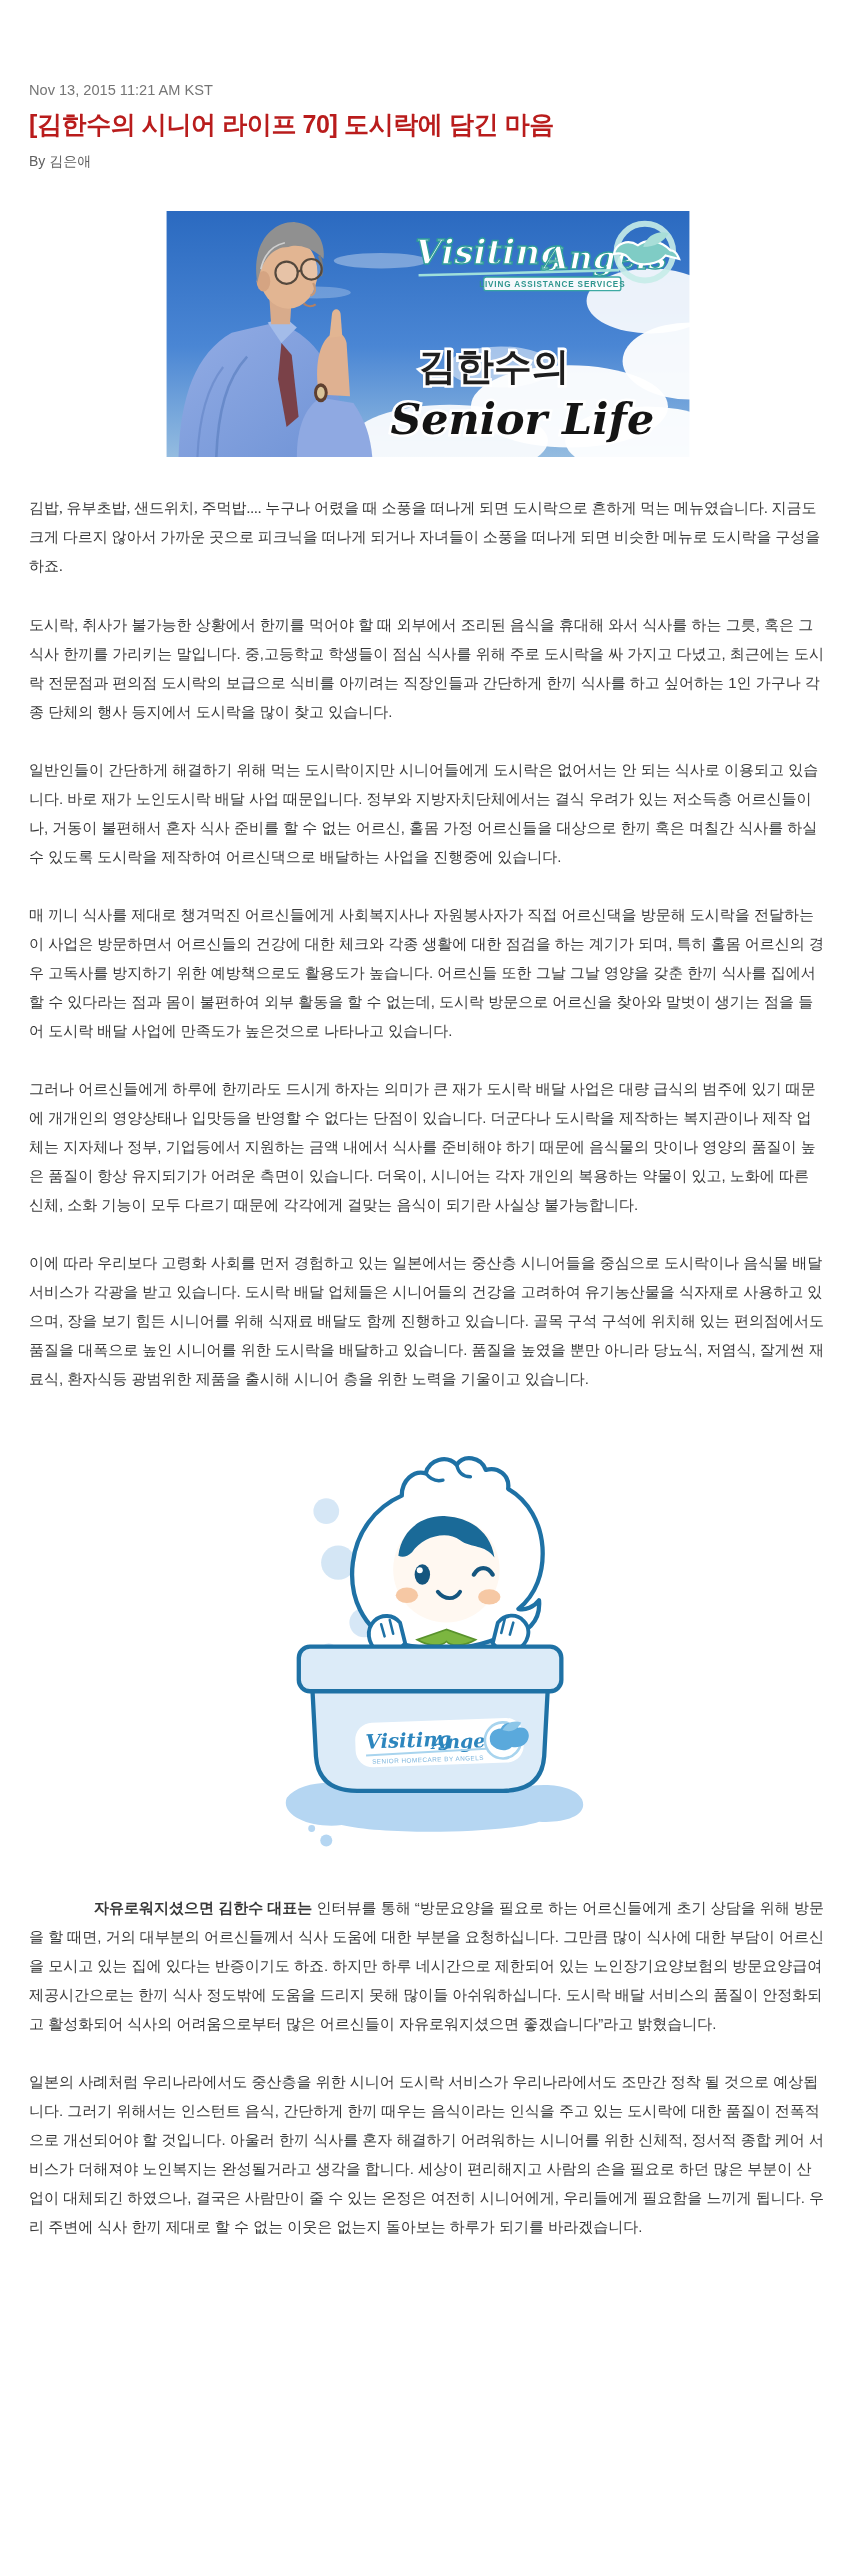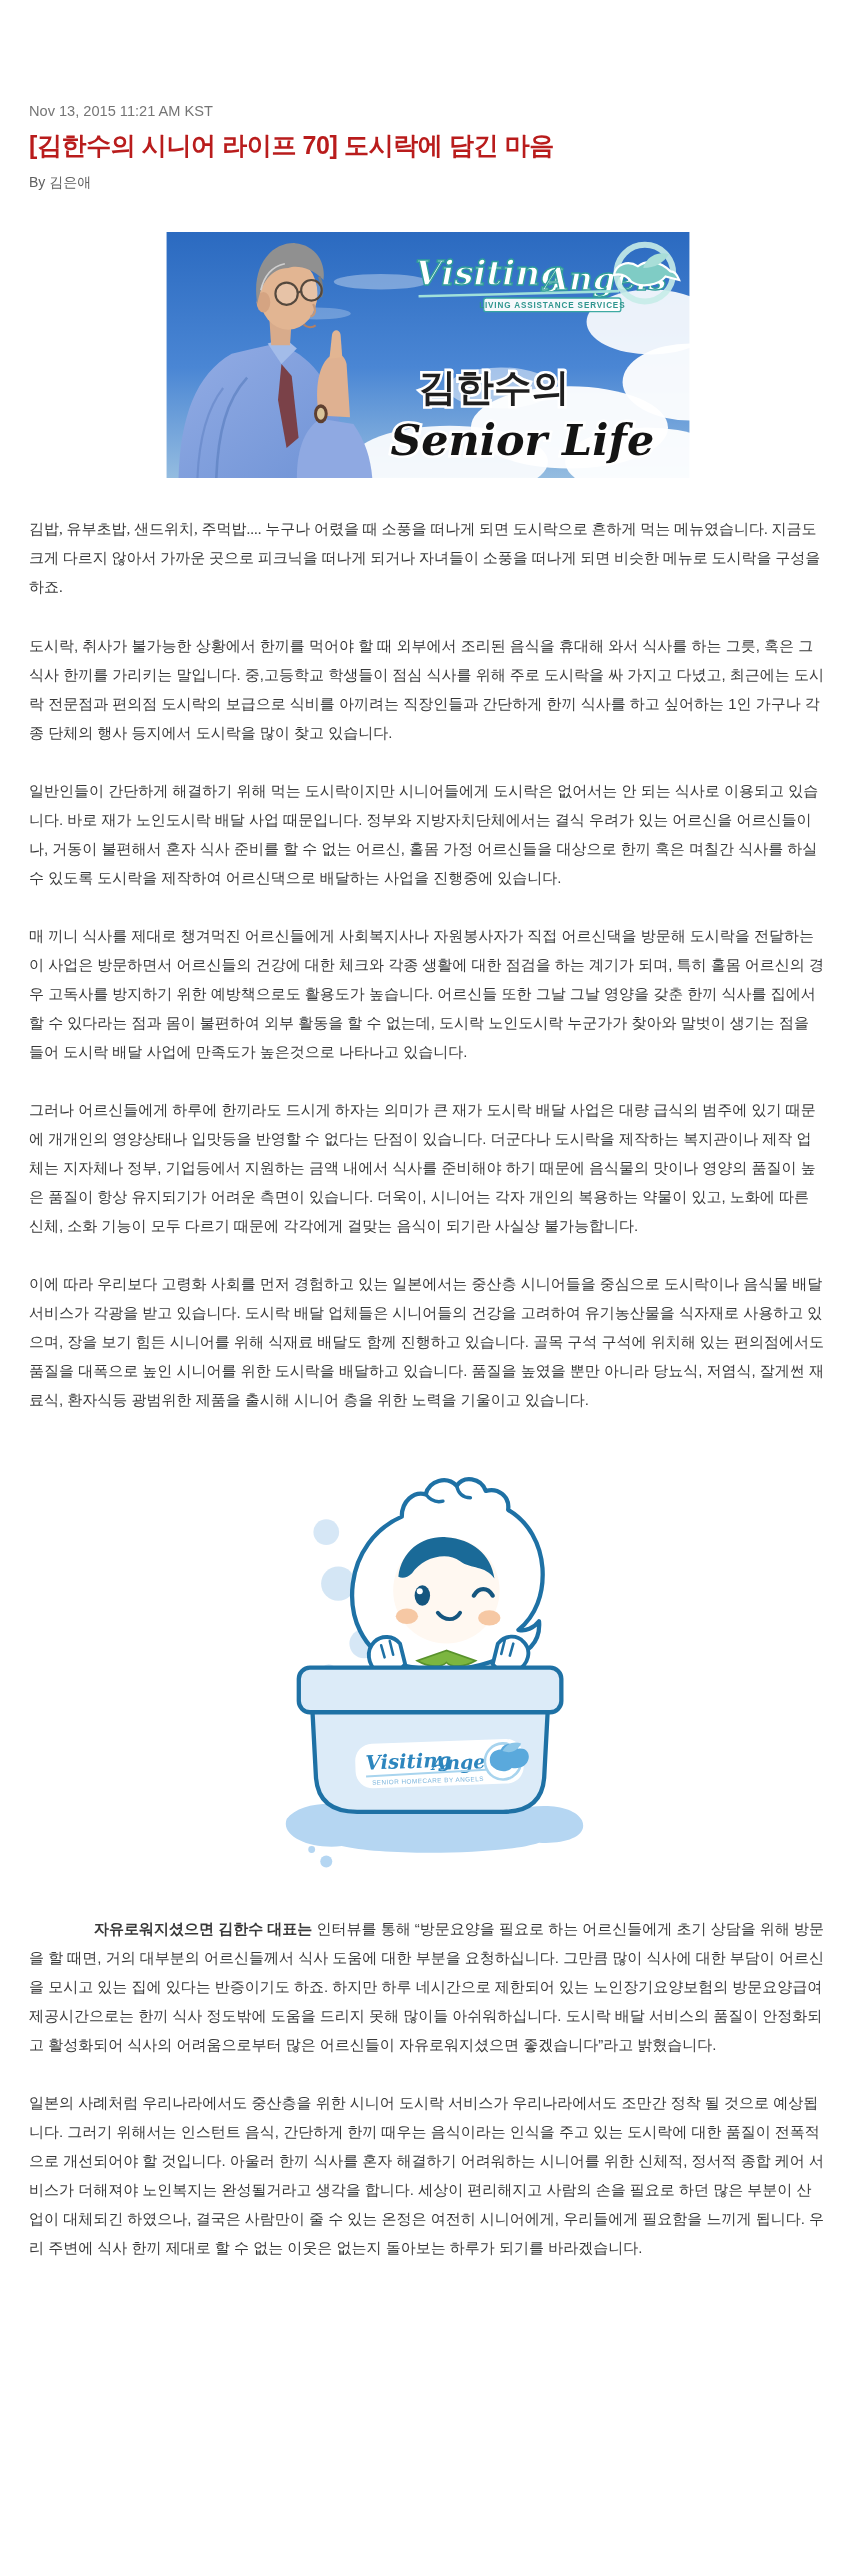--- a/index.html
+++ b/index.html
@@ -1,20 +1,20 @@
 <!DOCTYPE html>
 <html style="font-size:13.7px"><head>
 <meta charset="utf-8">
 <style>
   html,body { margin:0; padding:0; }
   body {
     width:859px; height:2576px; background:#ffffff; overflow:hidden;
     font-family:"Liberation Sans","DejaVu Sans",sans-serif;
   }
-  .article { padding:82px 33px 0 29px;margin-top:21px; }
+  .article { padding:82px 33px 0 29px; }
   .pub-date { font-size:14.6px; line-height:17px; color:#757575; }
   .article-title {
     margin:8.6px 0 0 0; font-size:25px; line-height:33px; font-weight:bold;
     color:#b91c1c; letter-spacing:-0.4px;
   }
   .byline { margin-top:13.7px; font-size:14px; line-height:15.5px; color:#5f5f5f; }
   figure { margin:0; padding:0; }
   .banner-figure { width:524px; margin:41px auto 0 auto; }
   .mascot-figure { width:395px; margin:34px auto 34px auto; }
   .body-text {
@@ -96,22 +96,22 @@
         </g>
       </g>
       <text x="382" y="196" text-anchor="middle" font-size="44" font-weight="bold" fill="#1f1f1f" stroke="#ffffff" stroke-width="6" paint-order="stroke">김한수의</text>
       <text x="415" y="260" text-anchor="middle" font-family="'DejaVu Serif',serif" font-style="italic" font-weight="bold" font-size="50" fill="#141414" stroke="#ffffff" stroke-width="6" paint-order="stroke">Senior Life</text>
     </svg>
   </figure>
 
   <div>
     <p class="body-text first-para">김밥, 유부초밥, 샌드위치, 주먹밥.... 누구나 어렸을 때 소풍을 떠나게 되면 도시락으로 흔하게 먹는 메뉴였습니다. 지금도 크게 다르지 않아서 가까운 곳으로 피크닉을 떠나게 되거나 자녀들이 소풍을 떠나게 되면 비슷한 메뉴로 도시락을 구성을 하죠.</p>
     <p class="body-text">도시락, 취사가 불가능한 상황에서 한끼를 먹어야 할 때 외부에서 조리된 음식을 휴대해 와서 식사를 하는 그릇, 혹은 그 식사 한끼를 가리키는 말입니다. 중,고등학교 학생들이 점심 식사를 위해 주로 도시락을 싸 가지고 다녔고, 최근에는 도시락 전문점과 편의점 도시락의 보급으로 식비를 아끼려는 직장인들과 간단하게 한끼 식사를 하고 싶어하는 1인 가구나 각종 단체의 행사 등지에서 도시락을 많이 찾고 있습니다.</p>
-    <p class="body-text">일반인들이 간단하게 해결하기 위해 먹는 도시락이지만 시니어들에게 도시락은 없어서는 안 되는 식사로 이용되고 있습니다. 바로 재가 노인도시락 배달 사업 때문입니다. 정부와 지방자치단체에서는 결식 우려가 있는 어르신을 어르신들이나, 거동이 불편해서 혼자 식사 준비를 할 수 없는 어르신, 홀몸 가정 어르신들을 대상으로 한끼 혹은 며칠간 식사를 하실 수 있도록 도시락을 제작하여 어르신댁으로 배달하는 사업을 진행중에 있습니다.</p>
-    <p class="body-text">매 끼니 식사를 제대로 챙겨먹진 어르신들에게 사회복지사나 자원봉사자가 직접 어르신댁을 방문해 도시락을 전달하는 이 사업은 방문하면서 어르신들의 건강에 대한 체크와 각종 생활에 대한 점검을 하는 계기가 되며, 특히 홀몸 어르신의 경우 고독사를 방지하기 위한 예방책으로도 활용도가 높습니다. 어르신들 또한 그날 그날 영양을 갖춘 한끼 식사를 집에서 할 수 있다라는 점과 몸이 불편하여 외부 활동을 할 수 없는데, 도시락 노인도시락 누군가가 찾아와 말벗이 생기는 점을 들어 도시락 배달 사업에 만족도가 높은것으로 나타나고 있습니다.</p>
+    <p class="body-text">일반인들이 간단하게 해결하기 위해 먹는 도시락이지만 시니어들에게 도시락은 없어서는 안 되는 식사로 이용되고 있습니다. 바로 재가 노인도시락 배달 사업 때문입니다. 정부와 지방자치단체에서는 결식 우려가 있는 저소득층 어르신들이나, 거동이 불편해서 혼자 식사 준비를 할 수 없는 어르신, 홀몸 가정 어르신들을 대상으로 한끼 혹은 며칠간 식사를 하실 수 있도록 도시락을 제작하여 어르신댁으로 배달하는 사업을 진행중에 있습니다.</p>
+    <p class="body-text">매 끼니 식사를 제대로 챙겨먹진 어르신들에게 사회복지사나 자원봉사자가 직접 어르신댁을 방문해 도시락을 전달하는 이 사업은 방문하면서 어르신들의 건강에 대한 체크와 각종 생활에 대한 점검을 하는 계기가 되며, 특히 홀몸 어르신의 경우 고독사를 방지하기 위한 예방책으로도 활용도가 높습니다. 어르신들 또한 그날 그날 영양을 갖춘 한끼 식사를 집에서 할 수 있다라는 점과 몸이 불편하여 외부 활동을 할 수 없는데, 도시락 방문으로 어르신을 찾아와 말벗이 생기는 점을 들어 도시락 배달 사업에 만족도가 높은것으로 나타나고 있습니다.</p>
     <p class="body-text">그러나 어르신들에게 하루에 한끼라도 드시게 하자는 의미가 큰 재가 도시락 배달 사업은 대량 급식의 범주에 있기 때문에 개개인의 영양상태나 입맛등을 반영할 수 없다는 단점이 있습니다. 더군다나 도시락을 제작하는 복지관이나 제작 업체는 지자체나 정부, 기업등에서 지원하는 금액 내에서 식사를 준비해야 하기 때문에 음식물의 맛이나 영양의 품질이 높은 품질이 항상 유지되기가 어려운 측면이 있습니다. 더욱이, 시니어는 각자 개인의 복용하는 약물이 있고, 노화에 따른 신체, 소화 기능이 모두 다르기 때문에 각각에게 걸맞는 음식이 되기란 사실상 불가능합니다.</p>
     <p class="body-text">이에 따라 우리보다 고령화 사회를 먼저 경험하고 있는 일본에서는 중산층 시니어들을 중심으로 도시락이나 음식물 배달 서비스가 각광을 받고 있습니다. 도시락 배달 업체들은 시니어들의 건강을 고려하여 유기농산물을 식자재로 사용하고 있으며, 장을 보기 힘든 시니어를 위해 식재료 배달도 함께 진행하고 있습니다. 골목 구석 구석에 위치해 있는 편의점에서도 품질을 대폭으로 높인 시니어를 위한 도시락을 배달하고 있습니다. 품질을 높였을 뿐만 아니라 당뇨식, 저염식, 잘게썬 재료식, 환자식등 광범위한 제품을 출시해 시니어 층을 위한 노력을 기울이고 있습니다.</p>
 
     <figure class="mascot-figure">
       <svg width="395" height="429" viewBox="0 0 460 500">
         <g fill="#cfe3f4">
           <circle cx="112" cy="98" r="15" opacity="0.85"></circle>
           <circle cx="126" cy="158" r="20" opacity="0.9"></circle>
           <circle cx="162" cy="184" r="11" opacity="0.8"></circle>
           <circle cx="156" cy="228" r="17" opacity="0.85"></circle>

